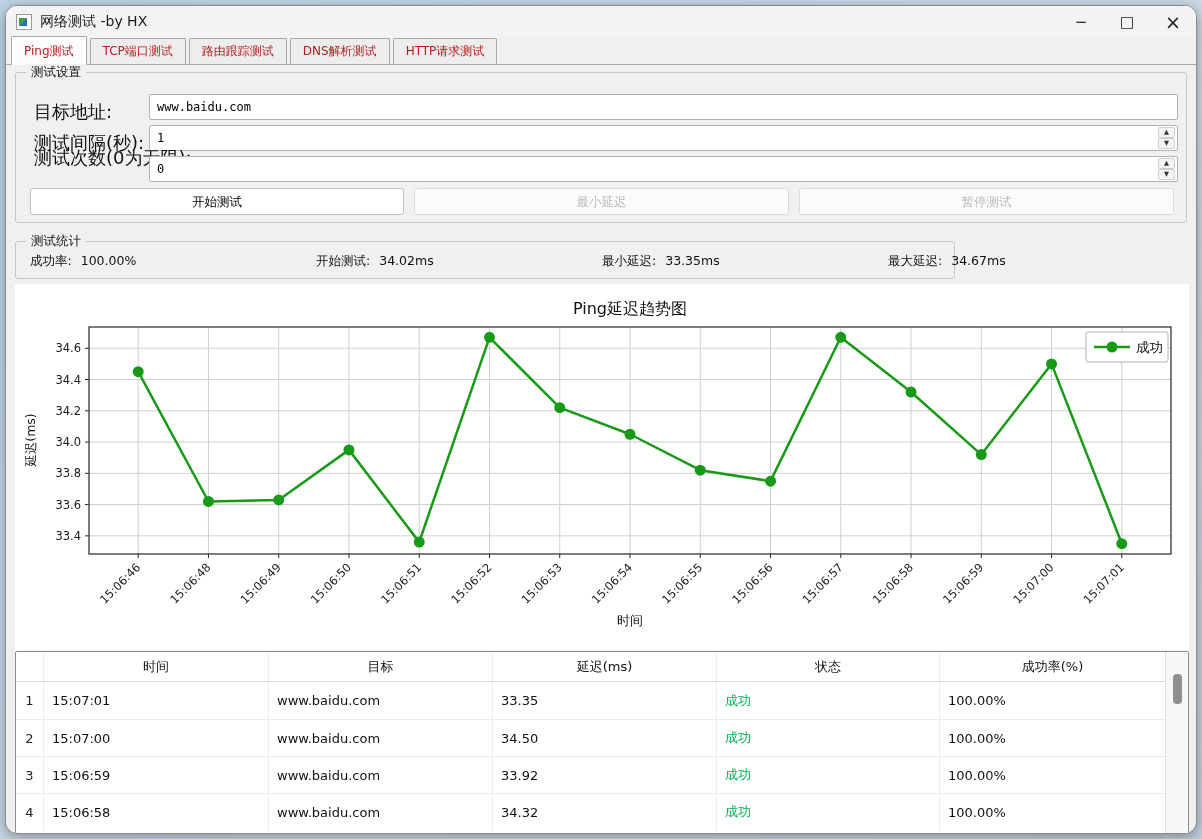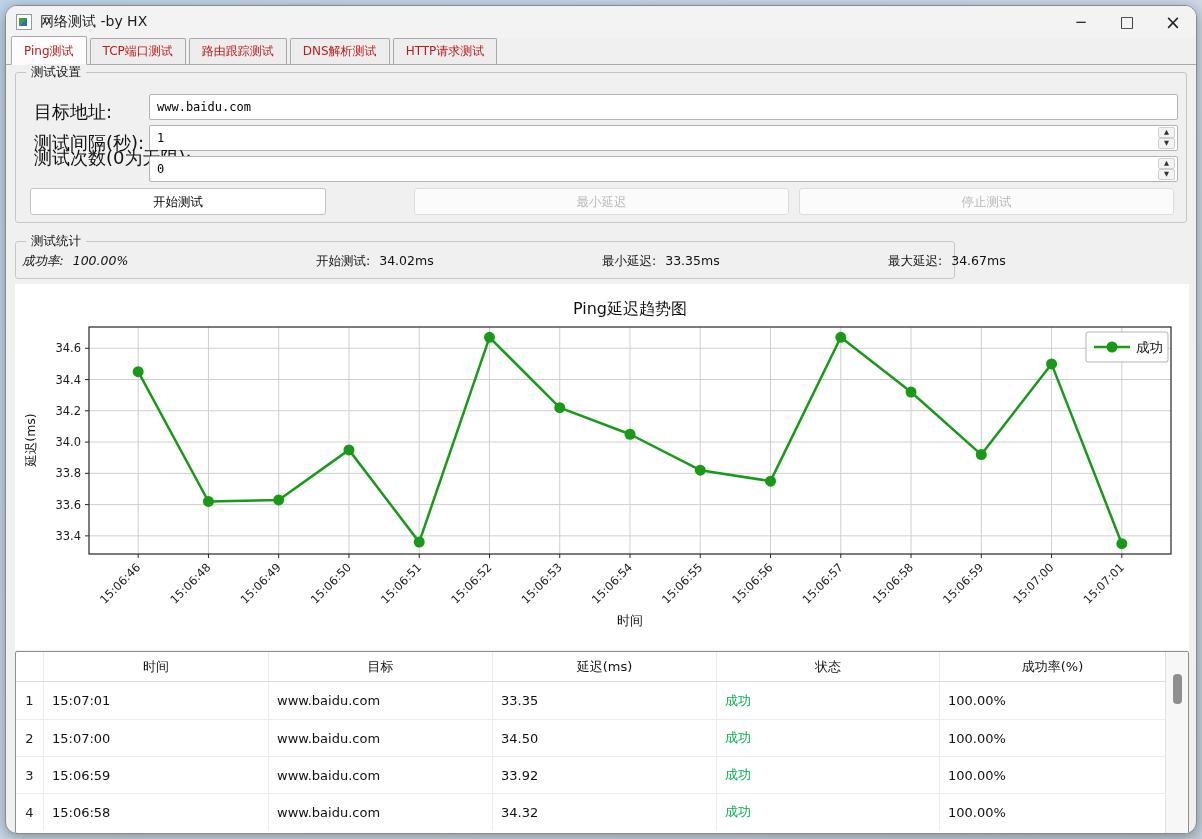--- a/index.html
+++ b/index.html
@@ -46,26 +46,26 @@
     padding:0 7px; color:#000; outline:none; }
   .spin { position:absolute; left:1142px; width:17px; height:22px;
     display:flex; flex-direction:column; }
   .spin-btn { flex:1; display:flex; align-items:center; justify-content:center;
     font-size:6.5px; color:#333; background:#f4f4f4; border:1px solid #cfcfcf;
     border-radius:2px; line-height:1; }
   .action-btn { position:absolute; top:115px; height:27px; border:1px solid #c2c2c2;
     border-radius:3px; background:#fff; font-size:12.5px; text-align:center;
     line-height:25px; color:#000; }
   .action-btn.disabled { color:#b9b9b9; background:#fbfbfb; border-color:#dcdcdc; }
-  #btn-start { left:14px;  width:296px; }
+  #btn-start { left:14px;  width:374px; }
   #btn-pause { left:398px; width:375px; }
   #btn-stop  { left:783px; width:375px; }
   .stat { position:absolute; top:11px; font-size:12.5px; white-space:nowrap; }
   .stat .stat-value { margin-left:9px; }
-  #stat-0 { left:6px;font-style:italic; } #stat-1 { left:300px; } #stat-2 { left:586px; } #stat-3 { left:872px; }
+  #stat-0 { left:14px; } #stat-1 { left:300px; } #stat-2 { left:586px; } #stat-3 { left:872px; }
   
   #chart-panel { position:absolute; left:9px; top:278px; width:1174px; height:366px;
     background:#fff; }
   #chart-panel svg { font-family:"DejaVu Sans", sans-serif; display:block; }
   
   #table-panel { position:absolute; left:9px; top:645px; width:1174px; height:183px;
     background:#fff; border:1px solid #8f8f8f; border-radius:2px; overflow:hidden;
     display:flex; }
   .table-main { flex:1; overflow:hidden; }
   .thead, .trow { display:grid; grid-template-columns:28px 225px 224px 224px 223px 1fr; }
@@ -129,21 +129,21 @@
 
     <div class="f-label" style="top:73px;">测试次数(0为无限):</div>
     <input class="field-input" style="top: 83px;" value="0">
     <div class="spin" style="top:85px;">
       <div class="spin-btn">▲</div>
       <div class="spin-btn">▼</div>
     </div>
 
     <div class="action-btn" id="btn-start">开始测试</div>
     <div class="action-btn disabled" id="btn-pause">最小延迟</div>
-    <div class="action-btn disabled" id="btn-stop">停止测试</div>
+    <div class="action-btn disabled" id="btn-stop">暂停测试</div>
   </div>
 
   <div class="group" id="group-stats">
     <div class="group-title">测试统计</div>
     <div class="stat" id="stat-0">
       <span>成功率:</span><span class="stat-value">100.00%</span>
     </div>
     <div class="stat" id="stat-1">
       <span>开始测试:</span><span class="stat-value">34.02ms</span>
     </div>

